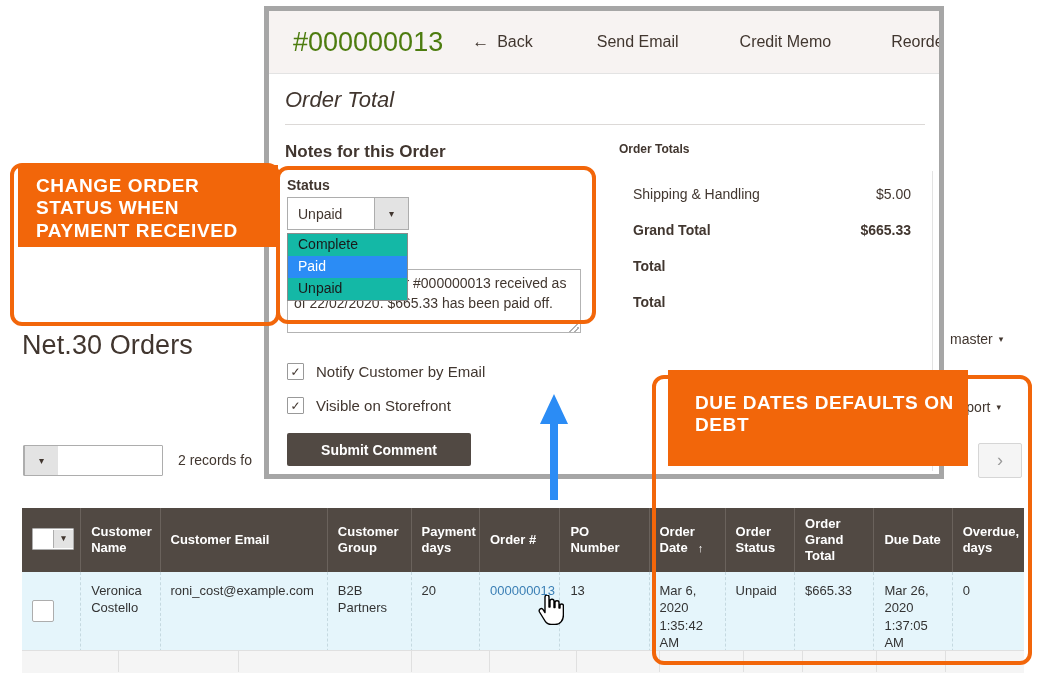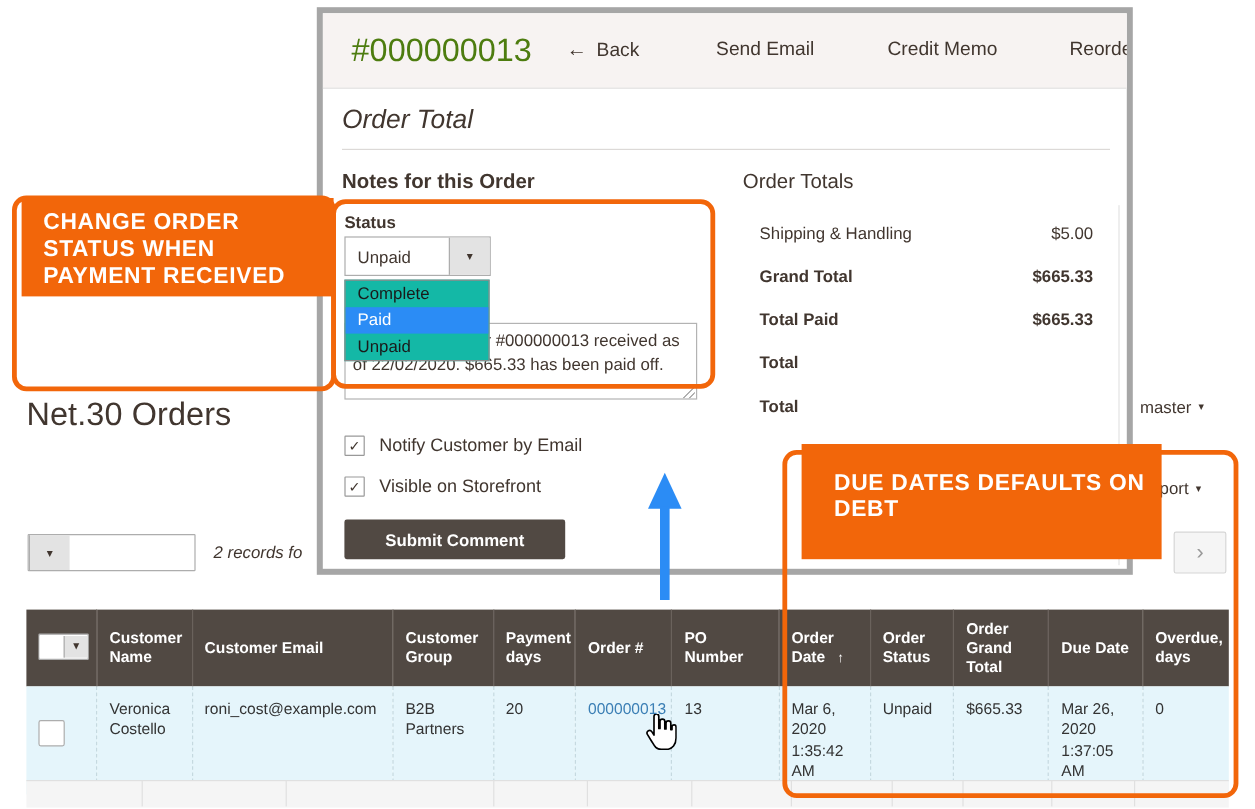--- a/index.html
+++ b/index.html
@@ -41,21 +41,21 @@
     flex:1;display:flex;align-items:center;padding-left:12px;
     font-size:14px;color:#41362f;
   }
   #actions-select .drop{
     width:33px;background:#e3e3e3;border-left:1px solid #adadad;
     display:flex;align-items:center;justify-content:center;font-size:10px;color:#41362f;
   }
 
   #records-found{
     position:absolute;left:178px;top:452px;
-    font-size:14px;color:#41362f;white-space:nowrap;font-style:italic;
+    font-size:14px;color:#41362f;white-space:nowrap;
   }
 
   #pager-text{
     position:absolute;left:912px;top:452px;
     font-size:14px;color:#41362f;white-space:nowrap;
   }
   #pager-next{
     position:absolute;left:978px;top:443px;width:44px;height:35px;
     border:1px solid #d6d6d6;background:#f5f5f5;box-sizing:border-box;border-radius:2px;
     display:flex;align-items:center;justify-content:center;
@@ -135,21 +135,21 @@
     position:absolute;left:16px;top:76px;font-size:22px;color:#41362f;font-weight:400;font-style:italic;
   }
   #order-total-rule{
     position:absolute;left:16px;top:113px;width:640px;height:1px;background:#dcd9d7;
   }
 
   #notes-h{
     position:absolute;left:16px;top:131px;font-size:17px;color:#41362f;font-weight:bold;
   }
   #totals-h{
-    position:absolute;left:350px;top:131px;font-size:17px;color:#41362f;font-weight:normal;
+    position:absolute;left:350px;top:131px;font-size:12px;color:#41362f;font-weight:bold;
   }
 
   #status-label{
     position:absolute;left:18px;top:166px;font-size:14px;color:#41362f;font-weight:bold;
   }
   #status-select{
     position:absolute;left:18px;top:186px;width:122px;height:33px;
     border:1px solid #adadad;background:#fff;box-sizing:border-box;display:flex;
   }
   #status-select .lbl{flex:1;display:flex;align-items:center;padding-left:10px;font-size:14px;color:#41362f;}
@@ -380,24 +380,20 @@
     <tbody>
     <tr>
       <td>Shipping &amp; Handling</td>
       <td class="val">$5.00</td>
     </tr>
     <tr class="bold">
       <td>Grand Total</td>
       <td class="val">$665.33</td>
     </tr>
     <tr class="bold">
-      <td>Total Paid</td>
-      <td class="val">$665.33</td>
-    </tr>
-    <tr class="bold">
       <td>Total</td>
       <td class="val"></td>
     </tr>
     <tr class="bold">
       <td>Total</td>
       <td class="val"></td>
     </tr>
   </tbody>
     </table>
 </div>

